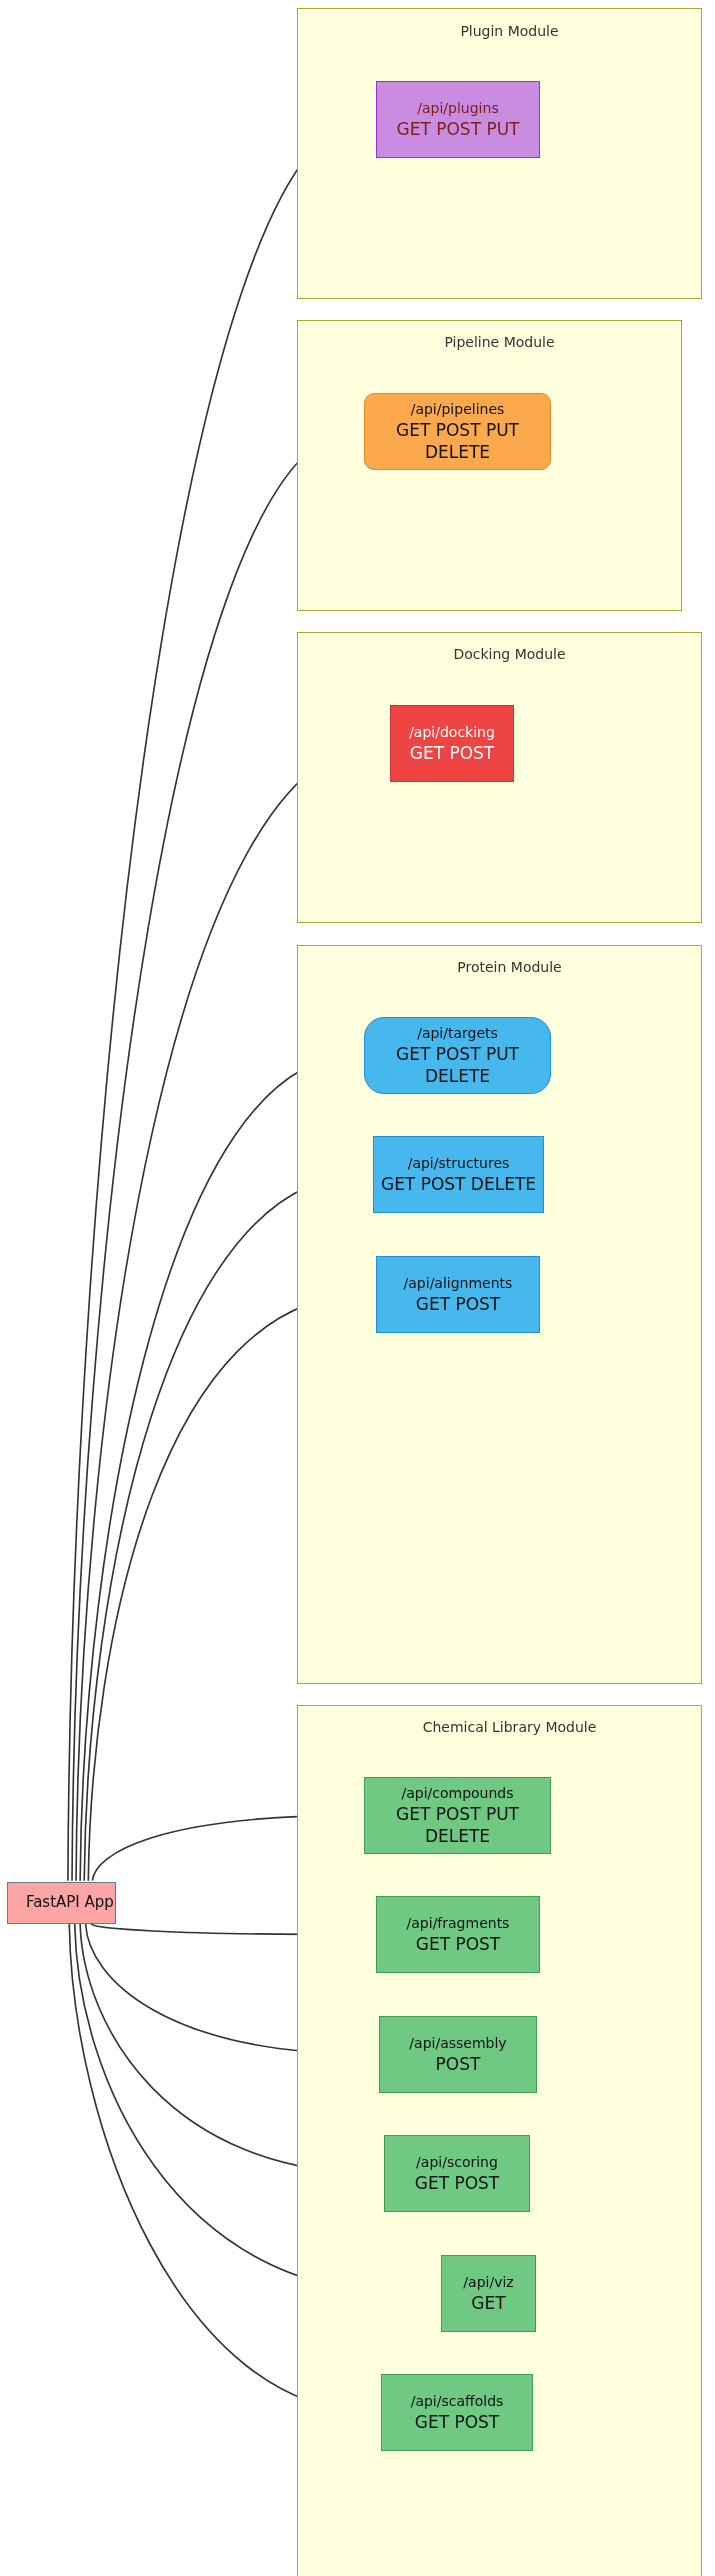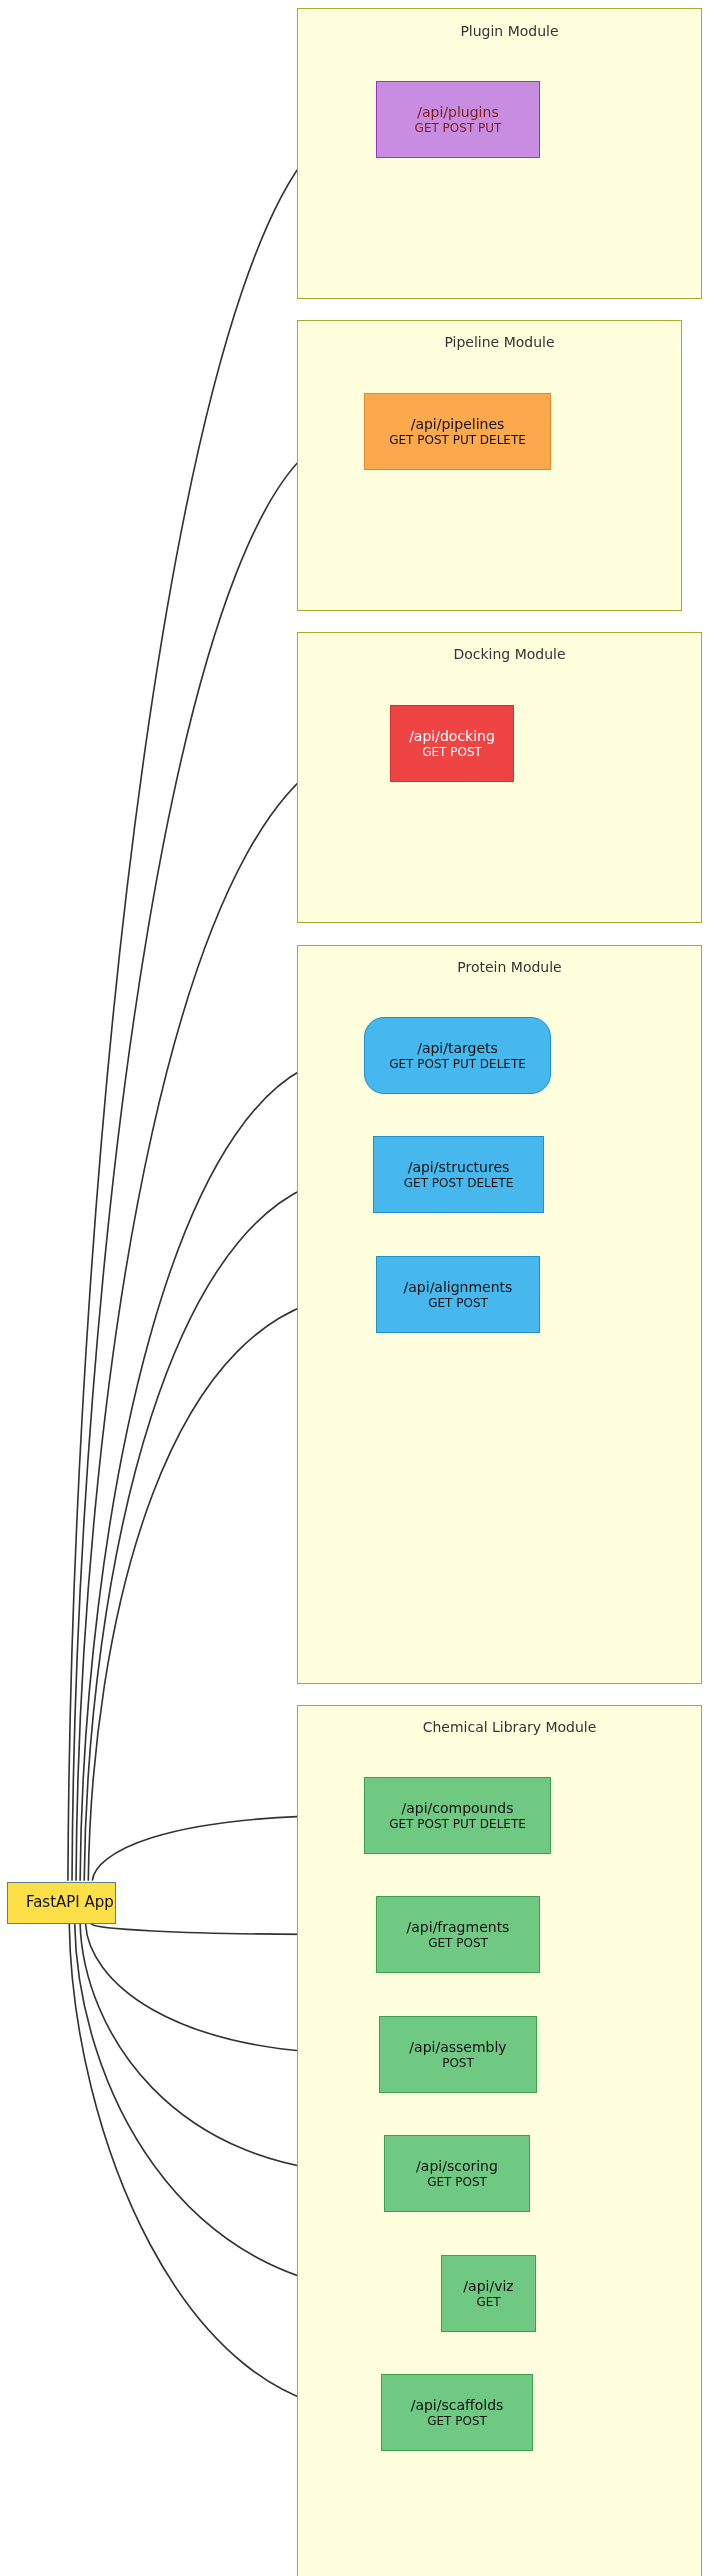--- a/index.html
+++ b/index.html
@@ -45,30 +45,30 @@
     justify-content: center;
     text-align: center;
     line-height: 1.30;
     z-index: 3;
   }
   .node .path-line {
     font-size: 14px;
     display: block;
   }
   .node .methods-line {
-    font-size: 12px;
+    font-size: 17px;
     display: block;
   }
   .node-plugin   { background: #c88ce0; border: 1.2px solid #9933cc; color: #7f1d1d; }
   .node-pipeline { background: #fca94e; border: 1.2px solid #d98e2b; color: #111111; }
   .node-docking  { background: #ee4444; border: 1.2px solid #cc3333; color: #ffffff; }
   .node-protein  { background: #46b8ee; border: 1.2px solid #1e90d0; color: #111111; }
   .node-chem     { background: #6fc983; border: 1.2px solid #3e9e52; color: #111111; }
   .node-app {
-    background: #fde047;
+    background: #fca5a5;
     border: 1px solid #5f7f8c;
     color: #111111;
     font-size: 15px;
     z-index: 4;
     padding-left: 16px;
   }
 </style>
 </head>
 <body>
 
@@ -97,21 +97,21 @@
     <div class="subgraph-title" style="top:13.4px;">Plugin Module</div>
   </div>
   <div class="node node-plugin" style="left: 376px; top: 81px; width: 164px; height: 77px;">
     <span class="path-line">/api/plugins</span>
     <span class="methods-line">GET POST PUT</span>
   </div>
 
   <div class="subgraph" style="left: 297px; top: 320px; width: 385px; height: 291px;">
     <div class="subgraph-title" style="top:13.4px;">Pipeline Module</div>
   </div>
-  <div class="node node-pipeline" style="left: 364px; top: 393px; width: 187px; height: 77px;">
+  <div class="node node-pipeline" style="left: 364px; top: 393px; width: 187px; height: 77px; border-radius: 10px;">
     <span class="path-line">/api/pipelines</span>
     <span class="methods-line">GET POST PUT DELETE</span>
   </div>
 
   <div class="subgraph" style="left: 297px; top: 632px; width: 405px; height: 291px;">
     <div class="subgraph-title" style="top:13.4px;">Docking Module</div>
   </div>
   <div class="node node-docking" style="left: 390px; top: 705px; width: 124px; height: 77px; justify-content: center;">
     <span class="path-line">/api/docking</span>
     <span class="methods-line">GET POST</span>

